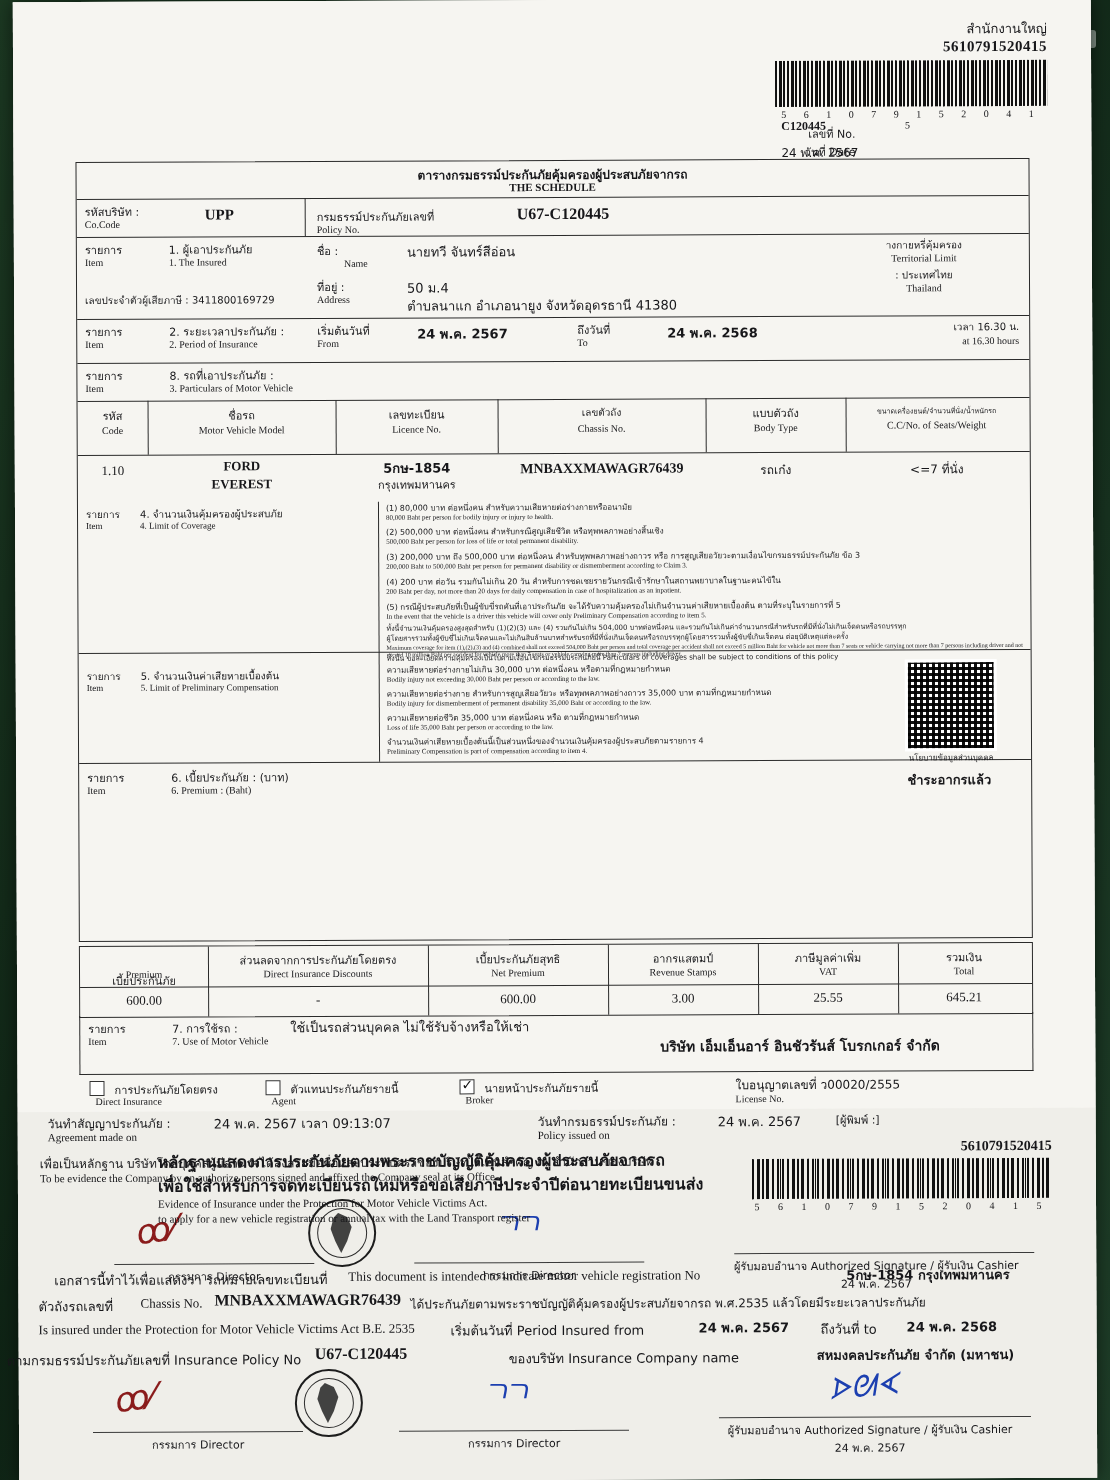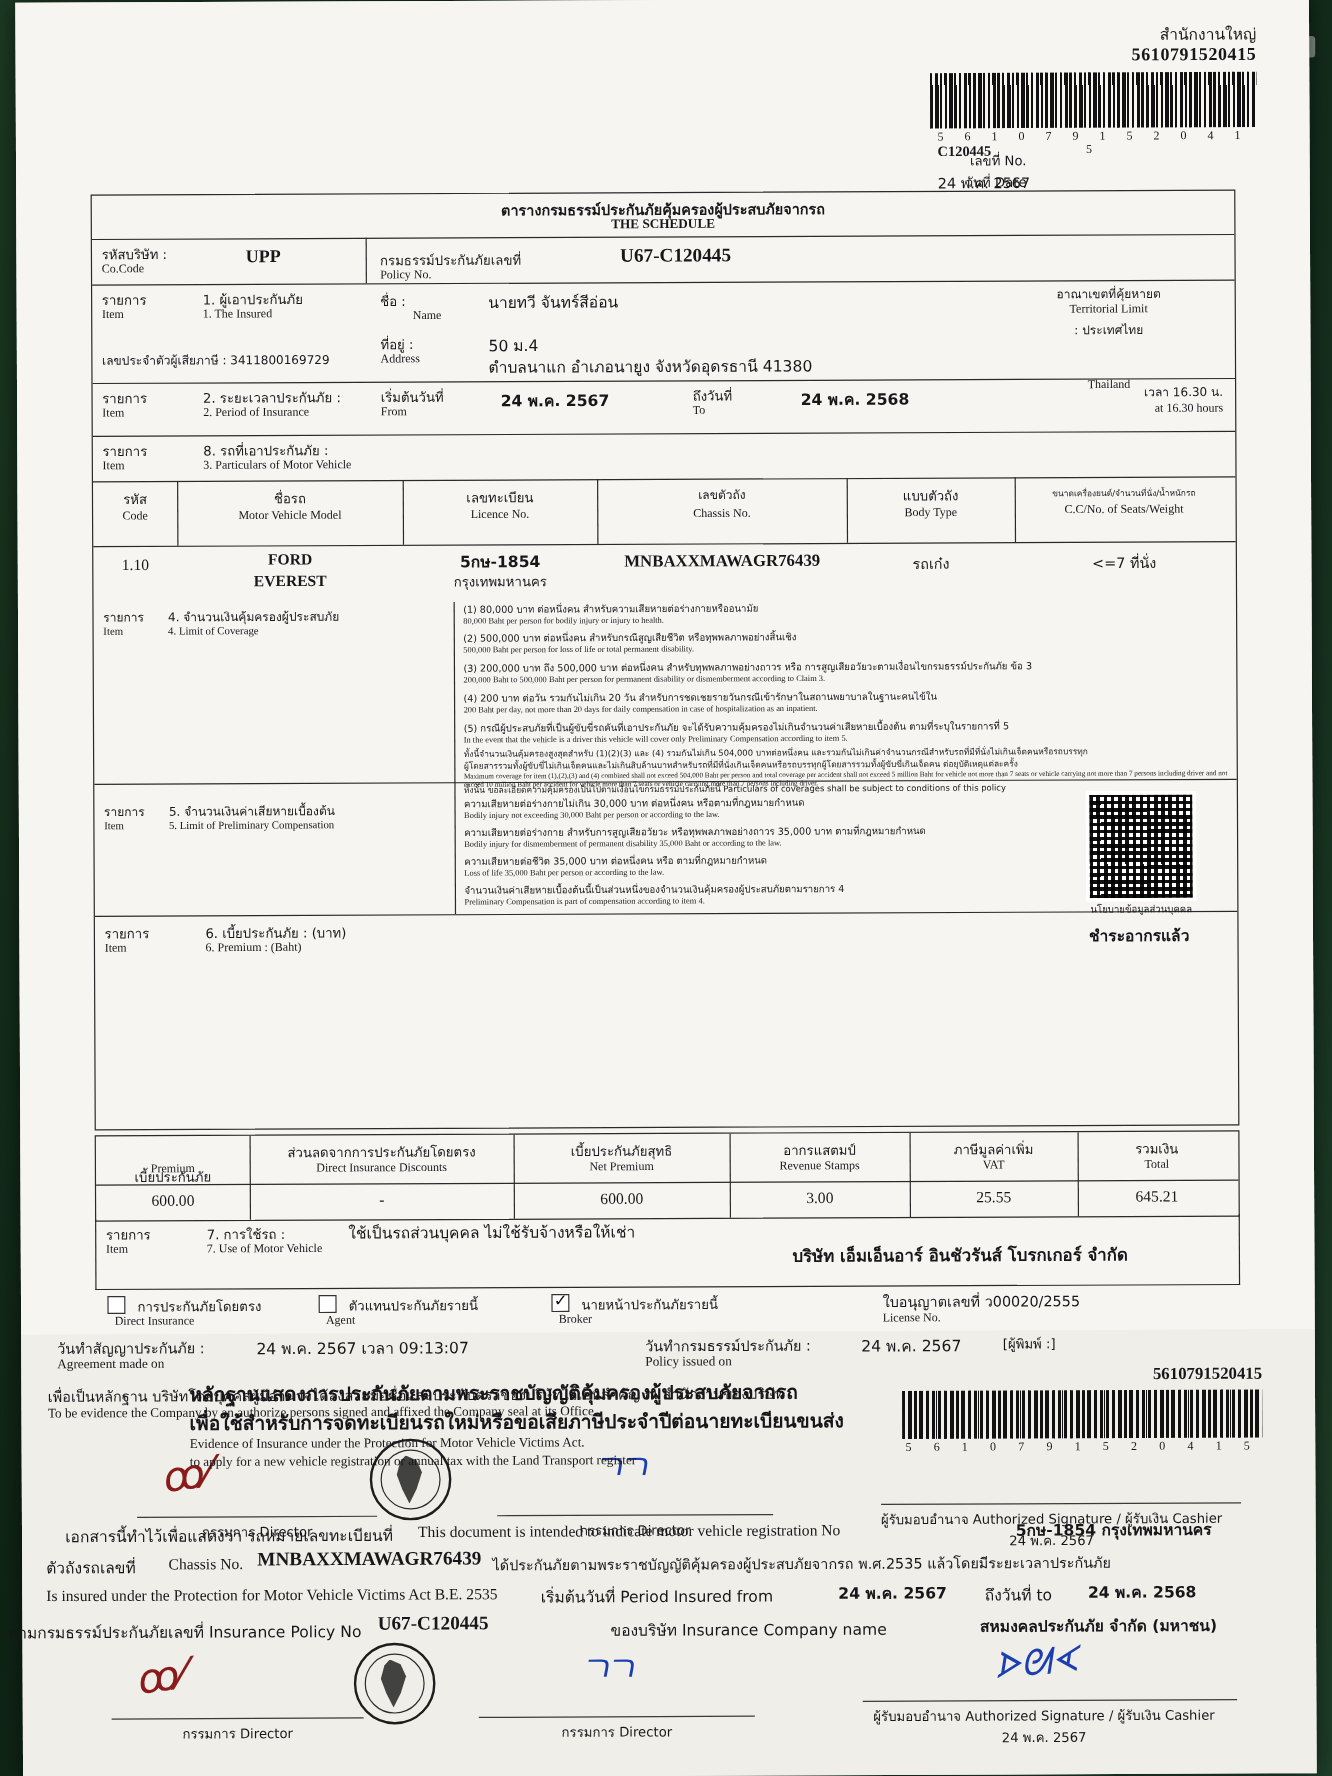--- a/index.html
+++ b/index.html
@@ -193,24 +193,24 @@
     <div class="abs lbl-th th" style="left:92px; top:78px;">1. ผู้เอาประกันภัย</div>
     <div class="abs lbl-en" style="left:92px; top:94px;">1. The Insured</div>
     <div class="abs lbl-th th" style="left:240px; top:80px;">ชื่อ :</div>
     <div class="abs lbl-en" style="left:240px; top:96px;margin-left:27px;">Name</div>
     <div class="abs th" style="left:330px; top:80px; font-size:13px;">นายทวี จันทร์สีอ่อน</div>
     <div class="abs lbl-th th" style="left:240px; top:116px;">ที่อยู่ :</div>
     <div class="abs lbl-en" style="left:240px; top:132px;">Address</div>
     <div class="abs th" style="left:330px; top:116px; font-size:13px;">50 ม.4</div>
     <div class="abs th" style="left:330px; top:134px; font-size:13px;">ตำบลนาแก อำเภอนายูง จังหวัดอุดรธานี 41380</div>
     <div class="abs th" style="left:8px; top:130px; font-size:10px;">เลขประจำตัวผู้เสียภาษี : 3411800169729</div>
-    <div class="abs th c" style="right:10px; top:78px; width:190px; font-size:10px;">อาณาเขตที่คุ้ยหายต</div>
+    <div class="abs th c" style="right:10px; top:78px; width:190px; font-size:10px;">างกายหรี่คุ้มครอง</div>
     <div class="abs c" style="right:10px; top:93px; width:190px; font-size:10px;">Territorial Limit</div>
     <div class="abs th c" style="right:10px; top:108px; width:190px; font-size:10px;">: ประเทศไทย</div>
-    <div class="abs c" style="right:10px; top:123px; width:190px; font-size:10px;margin-top:33px;">Thailand</div>
+    <div class="abs c" style="right:10px; top:123px; width:190px; font-size:10px;">Thailand</div>
 
     <div class="abs lbl-th th" style="left:8px; top:160px;">รายการ</div>
     <div class="abs lbl-en" style="left:8px; top:176px;">Item</div>
     <div class="abs lbl-th th" style="left:92px; top:160px;">2. ระยะเวลาประกันภัย :</div>
     <div class="abs lbl-en" style="left:92px; top:176px;">2. Period of Insurance</div>
     <div class="abs lbl-th th" style="left:240px; top:160px;">เริ่มต้นวันที่</div>
     <div class="abs lbl-en" style="left:240px; top:176px;text-align:right;">From</div>
     <div class="abs th b" style="left:340px; top:162px; font-size:13px;">24 พ.ค. 2567</div>
     <div class="abs lbl-th th" style="left:500px; top:160px;">ถึงวันที่</div>
     <div class="abs lbl-en" style="left:500px; top:176px;">To</div>

